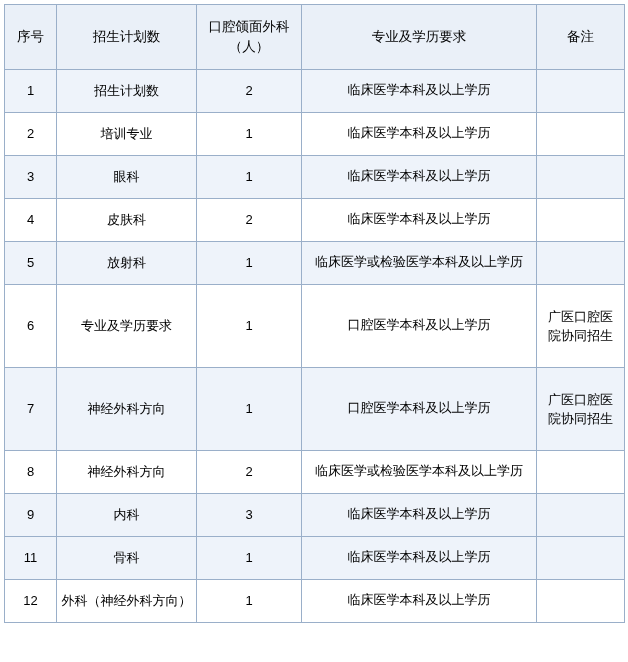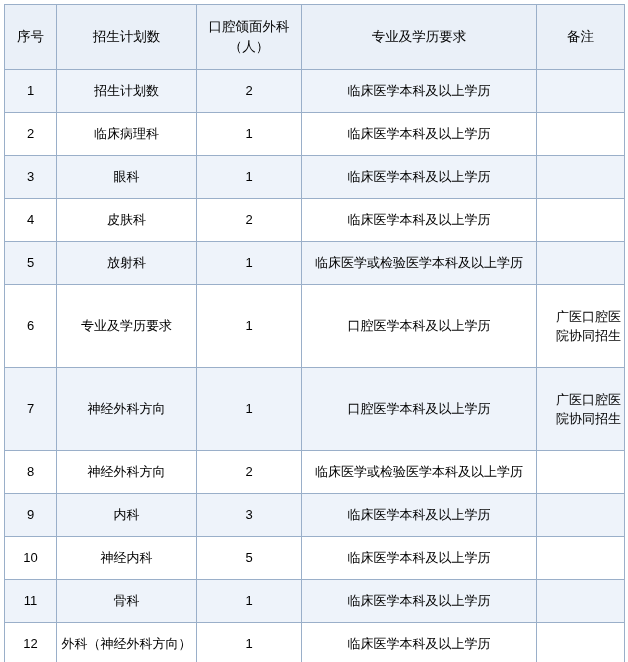--- a/index.html
+++ b/index.html
@@ -65,27 +65,27 @@
   }
   td.normal {
     height: 38px;
   }
   td.remark-cell {
     font-size: 13px;
     line-height: 1.55;
   }
   td.remark-cell span {
     display: block;
-    text-align: right;
   }
   td.empty-remark {
     font-size: 13px;
   }
   .req-small {
     font-size: 12.5px;
+    font-family: Liberation Mono, monospace;
   }
 </style>
 </head>
 <body>
 
 <div class="table-wrap">
   <table class="plan-table">
     <colgroup>
       <col class="c0">
         <col class="c1">
@@ -111,21 +111,21 @@
       <tr class="shade">
         <td class="normal">1</td>
         <td class="normal">招生计划数</td>
         <td class="normal">2</td>
         <td class="normal req-small">临床医学本科及以上学历</td>
         <td class="normal empty-remark"></td>
       </tr>
 
       <tr class="plain">
         <td class="normal">2</td>
-        <td class="normal">临床病理科</td>
+        <td class="normal">培训专业</td>
         <td class="normal">1</td>
         <td class="normal req-small">临床医学本科及以上学历</td>
         <td class="normal empty-remark"></td>
       </tr>
 
       <tr class="shade">
         <td class="normal">3</td>
         <td class="normal">眼科</td>
         <td class="normal">1</td>
         <td class="normal req-small">临床医学本科及以上学历</td>
@@ -179,27 +179,20 @@
       </tr>
 
       <tr class="shade">
         <td class="normal">9</td>
         <td class="normal">内科</td>
         <td class="normal">3</td>
         <td class="normal req-small">临床医学本科及以上学历</td>
         <td class="normal empty-remark"></td>
       </tr>
 
-      <tr class="plain">
-        <td class="normal">10</td>
-        <td class="normal">神经内科</td>
-        <td class="normal">5</td>
-        <td class="normal req-small">临床医学本科及以上学历</td>
-        <td class="normal empty-remark"></td>
-      </tr>
 
       <tr class="shade">
         <td class="normal">11</td>
         <td class="normal">骨科</td>
         <td class="normal">1</td>
         <td class="normal req-small">临床医学本科及以上学历</td>
         <td class="normal empty-remark"></td>
       </tr>
 
       <tr class="plain">

